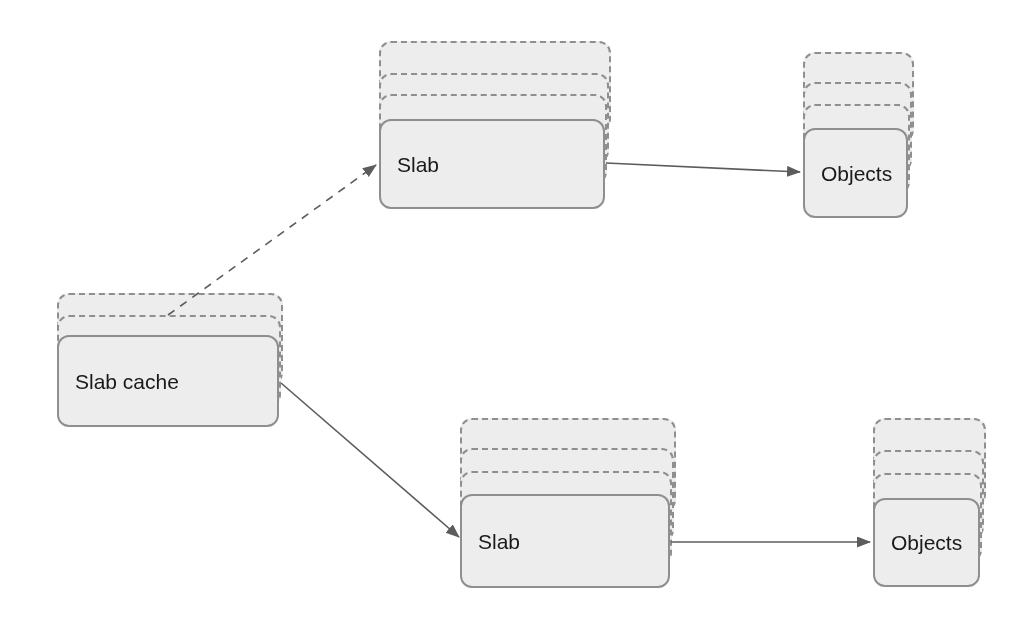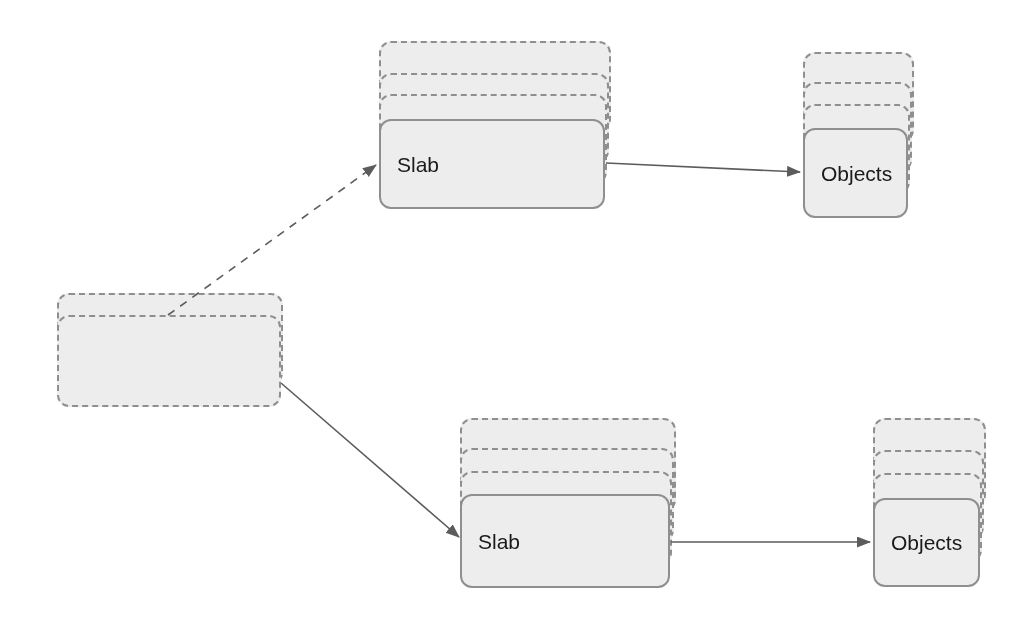--- a/index.html
+++ b/index.html
@@ -42,20 +42,23 @@
     z-index: 10;
     pointer-events: none;
   }
 </style>
 </head>
 <body>
 
 <div class="canvas" id="diagram-canvas">
     <div class="stack-layer" style="left: 57px; top: 293px; width: 226px; height: 92px; background: rgb(237, 237, 237); border-color: rgb(143, 143, 143);"></div>
     <div class="stack-layer" style="left: 57px; top: 315px; width: 224px; height: 92px; background: rgb(237, 237, 237); border-color: rgb(143, 143, 143);"></div>
+    <div class="node" style="left: 57px; top: 335px; width: 222px; height: 92px; background: rgb(237, 237, 237); border-color: rgb(143, 143, 143); color: rgb(26, 26, 26);">
+      <span class="label">Slab cache</span>
+    </div>
     <div class="stack-layer" style="left: 379px; top: 41px; width: 232px; height: 90px; background: rgb(237, 237, 237); border-color: rgb(143, 143, 143);"></div>
     <div class="stack-layer" style="left: 379px; top: 73px; width: 230px; height: 90px; background: rgb(237, 237, 237); border-color: rgb(143, 143, 143);"></div>
     <div class="stack-layer" style="left: 379px; top: 94px; width: 228px; height: 90px; background: rgb(237, 237, 237); border-color: rgb(143, 143, 143);"></div>
     <div class="node" style="left: 379px; top: 119px; width: 226px; height: 90px; background: rgb(237, 237, 237); border-color: rgb(143, 143, 143); color: rgb(26, 26, 26);">
       <span class="label">Slab</span>
     </div>
     <div class="stack-layer" style="left: 803px; top: 52px; width: 111px; height: 90px; background: rgb(237, 237, 237); border-color: rgb(143, 143, 143);"></div>
     <div class="stack-layer" style="left: 803px; top: 82px; width: 109px; height: 90px; background: rgb(237, 237, 237); border-color: rgb(143, 143, 143);"></div>
     <div class="stack-layer" style="left: 803px; top: 104px; width: 107px; height: 90px; background: rgb(237, 237, 237); border-color: rgb(143, 143, 143);"></div>
     <div class="node" style="left: 803px; top: 128px; width: 105px; height: 90px; background: rgb(237, 237, 237); border-color: rgb(143, 143, 143); color: rgb(26, 26, 26);">

